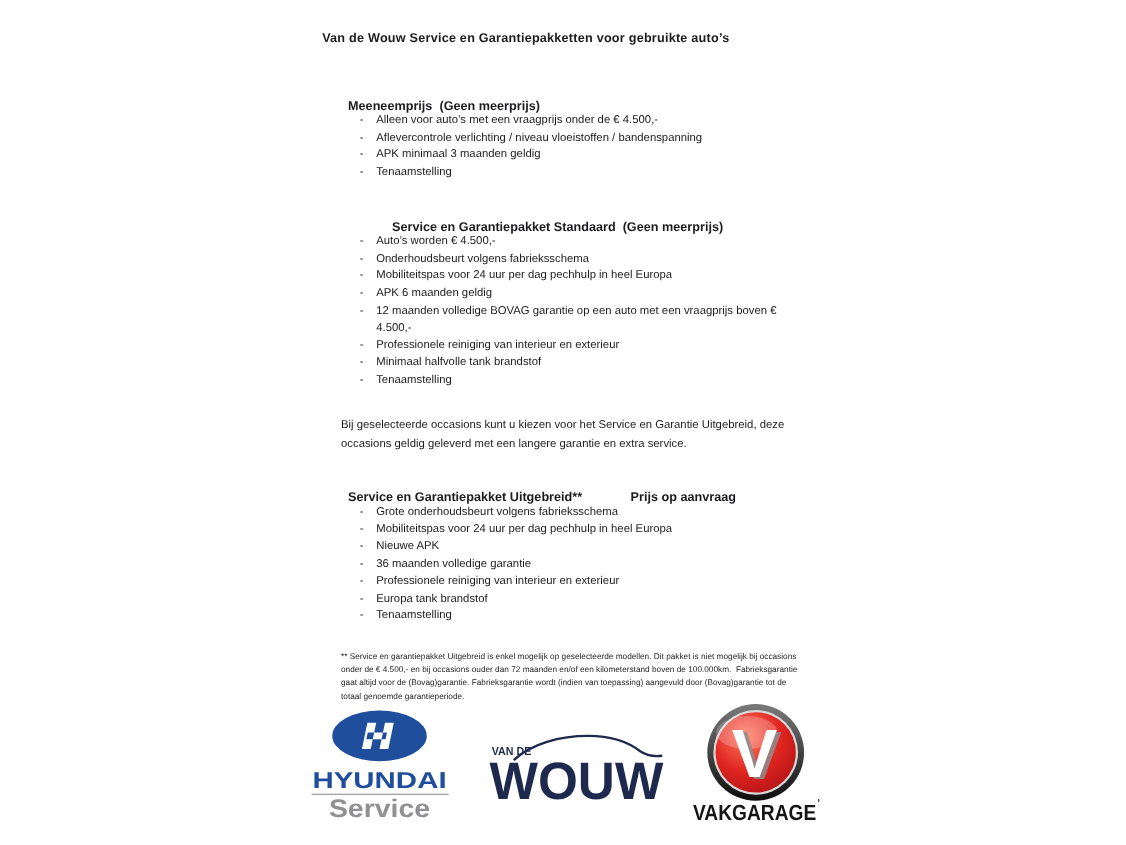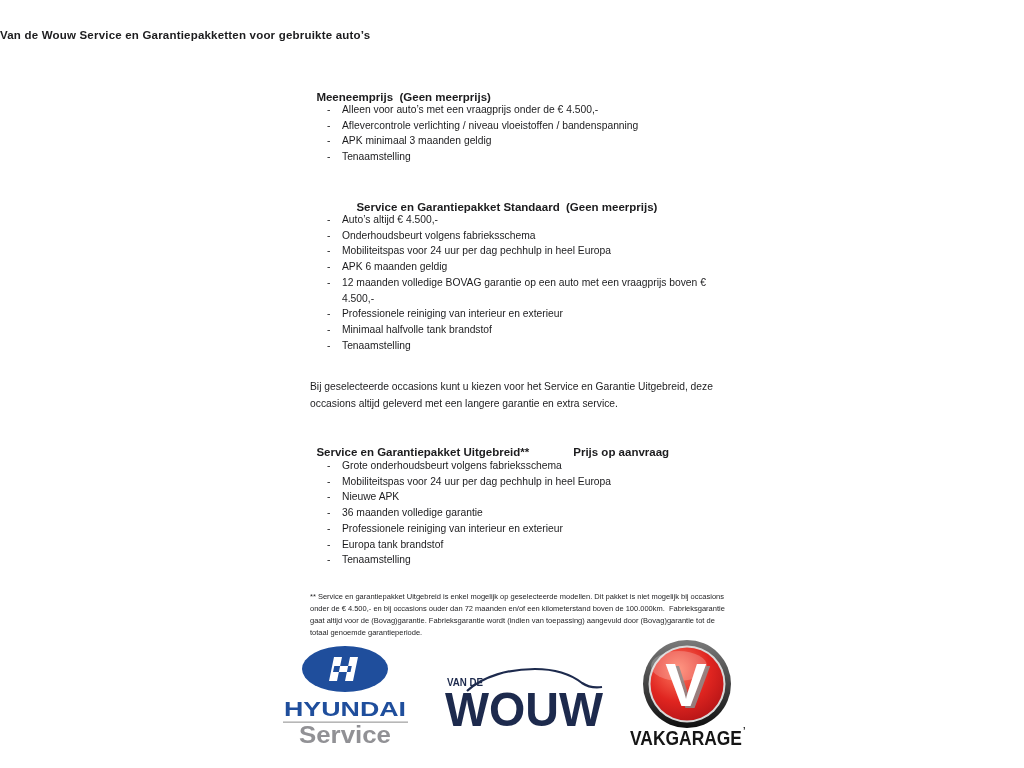--- a/index.html
+++ b/index.html
@@ -8,20 +8,21 @@
     background: #ffffff;
     font-family: "Liberation Sans", sans-serif;
     color: #1c1c1e;
     position: relative;
     overflow: hidden;
   }
   .abs { position: absolute; }
 
   .title {
     top: 29px; left: 0; width: 956px;
+    text-align: center;
     font-weight: bold; font-size: 11.5px;
     letter-spacing: 0.2px;
     white-space: pre-wrap;
   }
 
   .heading {
     font-weight: bold; font-size: 11.5px;
     white-space: pre-wrap;
     text-align: right;
   }
@@ -86,21 +87,21 @@
     <span class="bullet-text">Tenaamstelling</span>
   </div>
 </div>
 
 <div class="abs heading h2">
   <span>Service en Garantiepakket Standaard  (Geen meerprijs)</span>
 </div>
 <div class="abs bullets list2">
   <div class="bullet-row">
     <span class="dash">-</span>
-    <span class="bullet-text">Auto’s altijd € 4.500,-</span>
+    <span class="bullet-text">Auto’s worden € 4.500,-</span>
   </div>
 
   <div class="bullet-row">
     <span class="dash">-</span>
     <span class="bullet-text">Onderhoudsbeurt volgens fabrieksschema</span>
   </div>
 
   <div class="bullet-row">
     <span class="dash">-</span>
     <span class="bullet-text">Mobiliteitspas voor 24 uur per dag pechhulp in heel Europa</span>
@@ -125,21 +126,21 @@
     <span class="dash">-</span>
     <span class="bullet-text">Minimaal halfvolle tank brandstof</span>
   </div>
 
   <div class="bullet-row">
     <span class="dash">-</span>
     <span class="bullet-text">Tenaamstelling</span>
   </div>
 </div>
 
-<div class="abs paragraph">Bij geselecteerde occasions kunt u kiezen voor het Service en Garantie Uitgebreid, deze occasions altijd geleverd met een langere garantie en extra service.</div>
+<div class="abs paragraph">Bij geselecteerde occasions kunt u kiezen voor het Service en Garantie Uitgebreid, deze occasions geldig geleverd met een langere garantie en extra service.</div>
 
 <div class="abs heading h3">
   <span>Service en Garantiepakket Uitgebreid**</span><span class="price-note">Prijs op aanvraag</span>
 </div>
 <div class="abs bullets list3">
   <div class="bullet-row">
     <span class="dash">-</span>
     <span class="bullet-text">Grote onderhoudsbeurt volgens fabrieksschema</span>
   </div>
 

